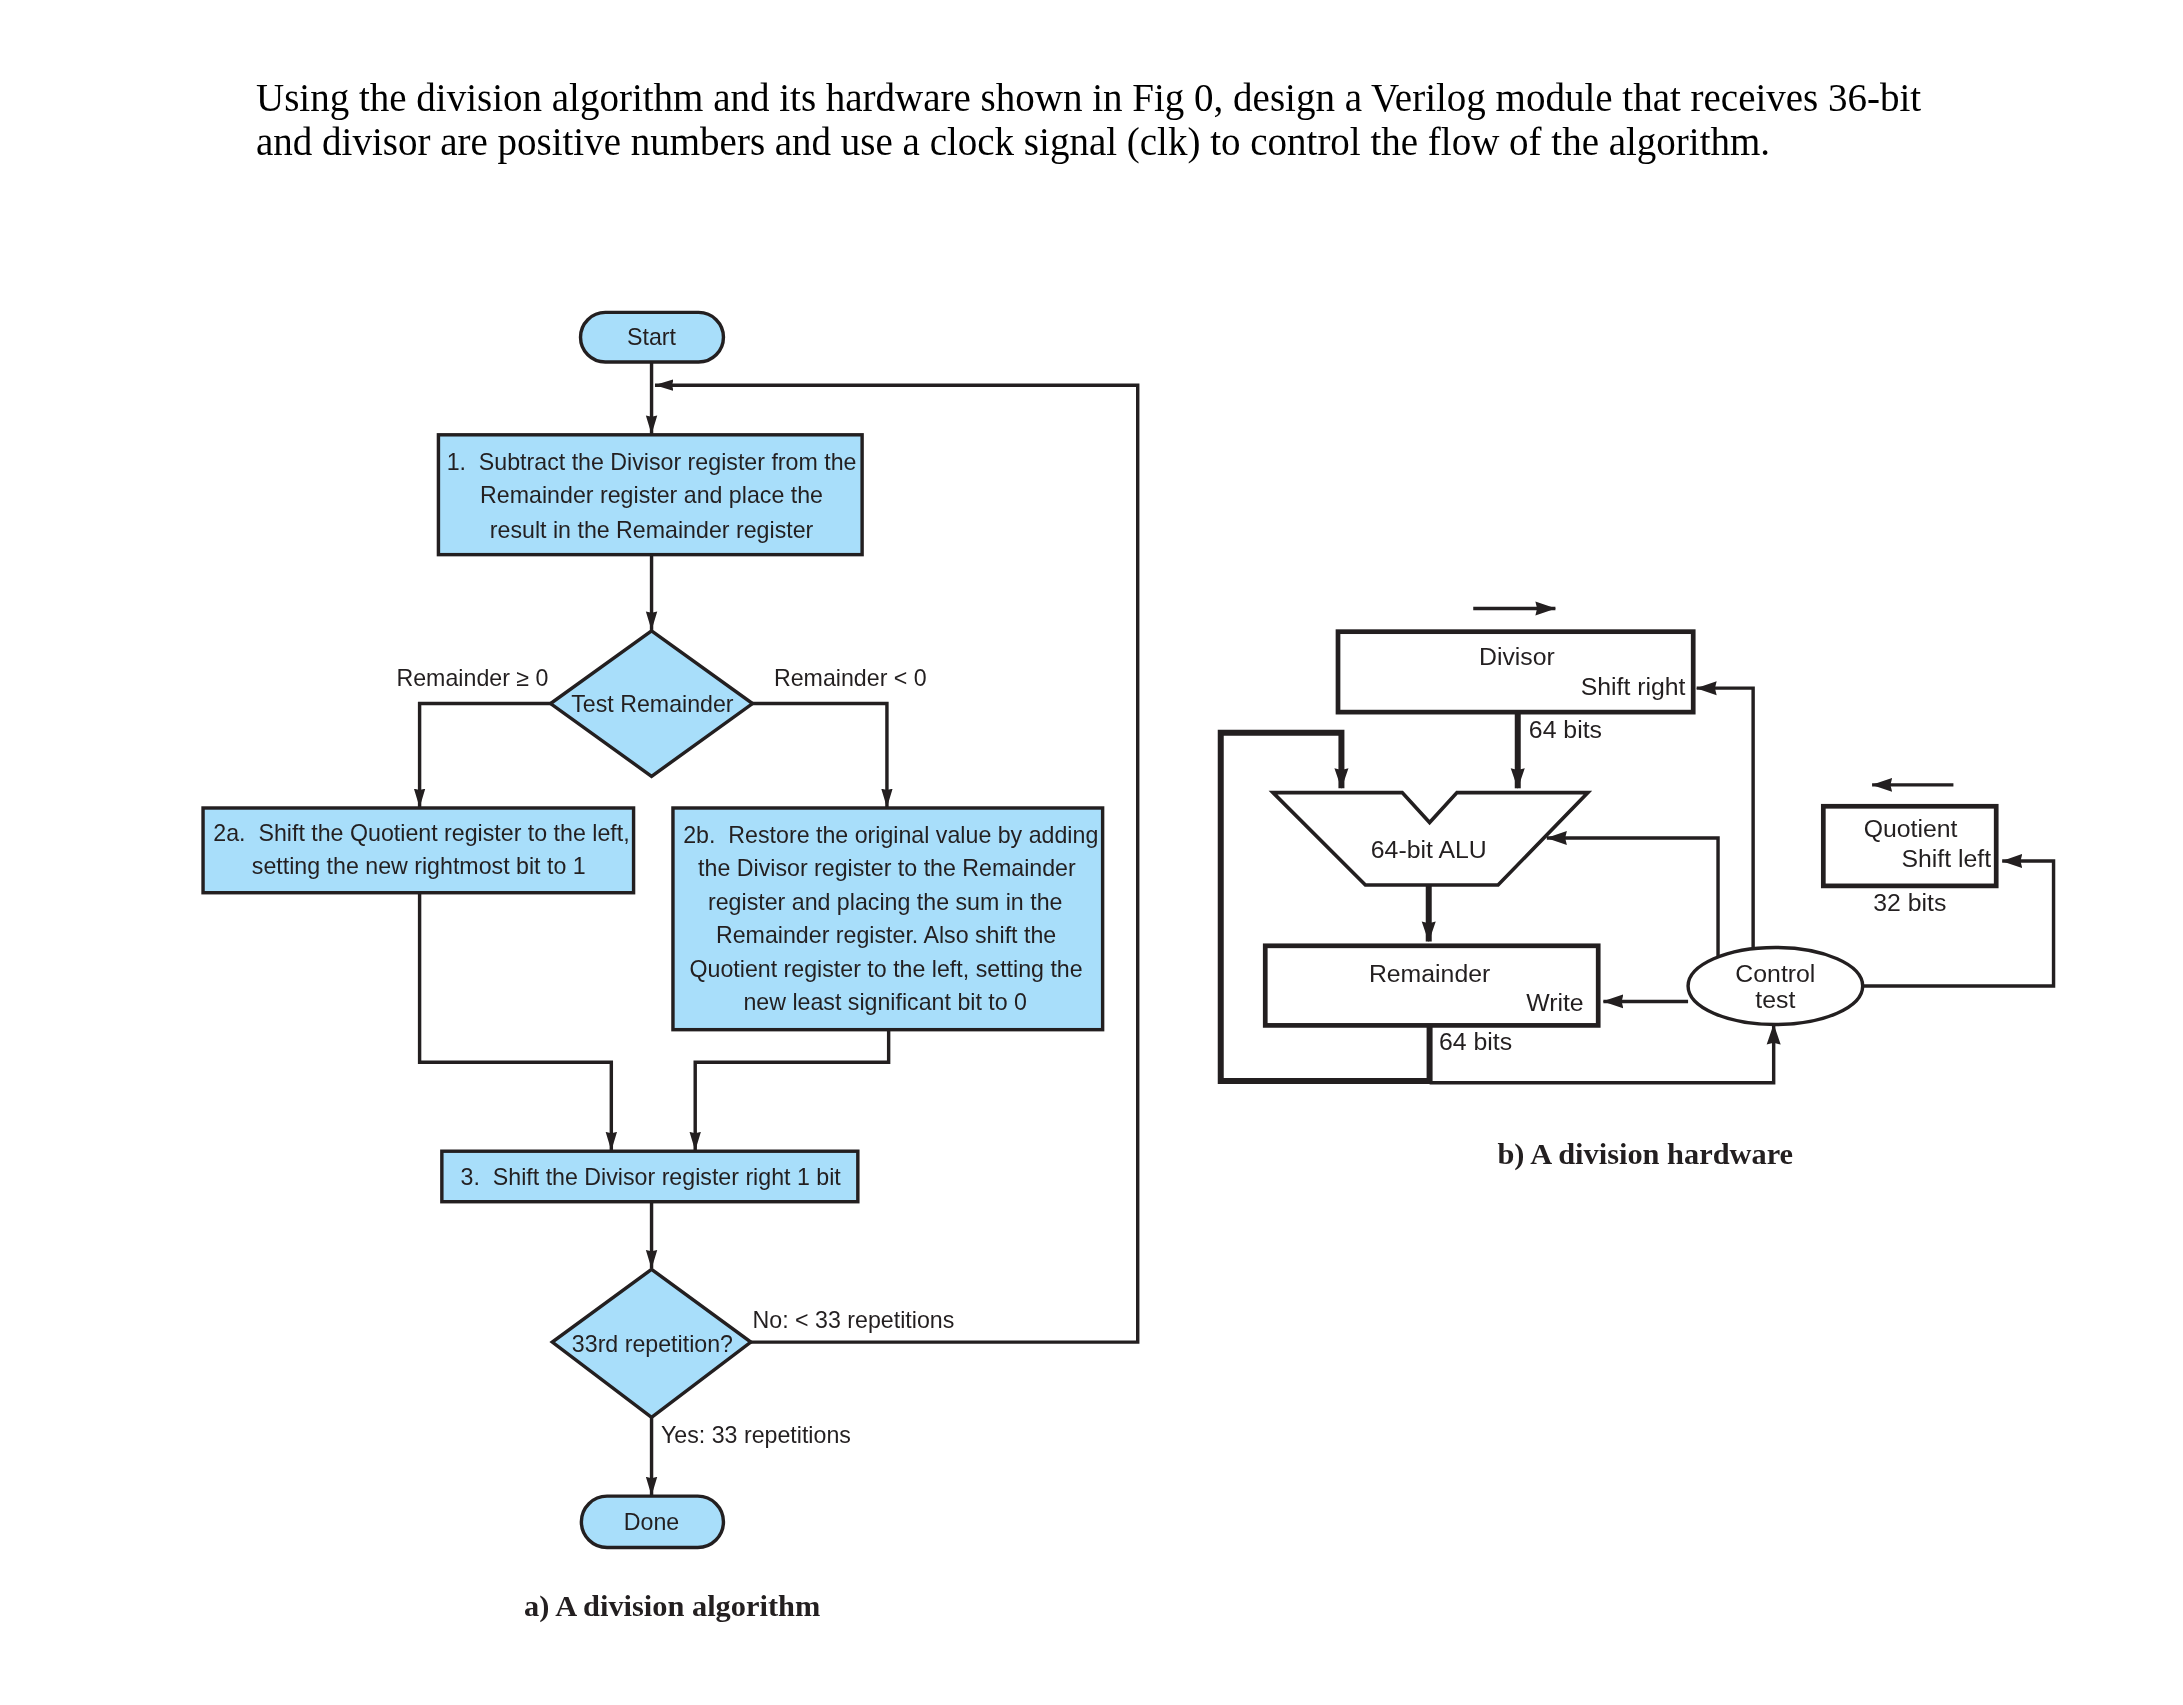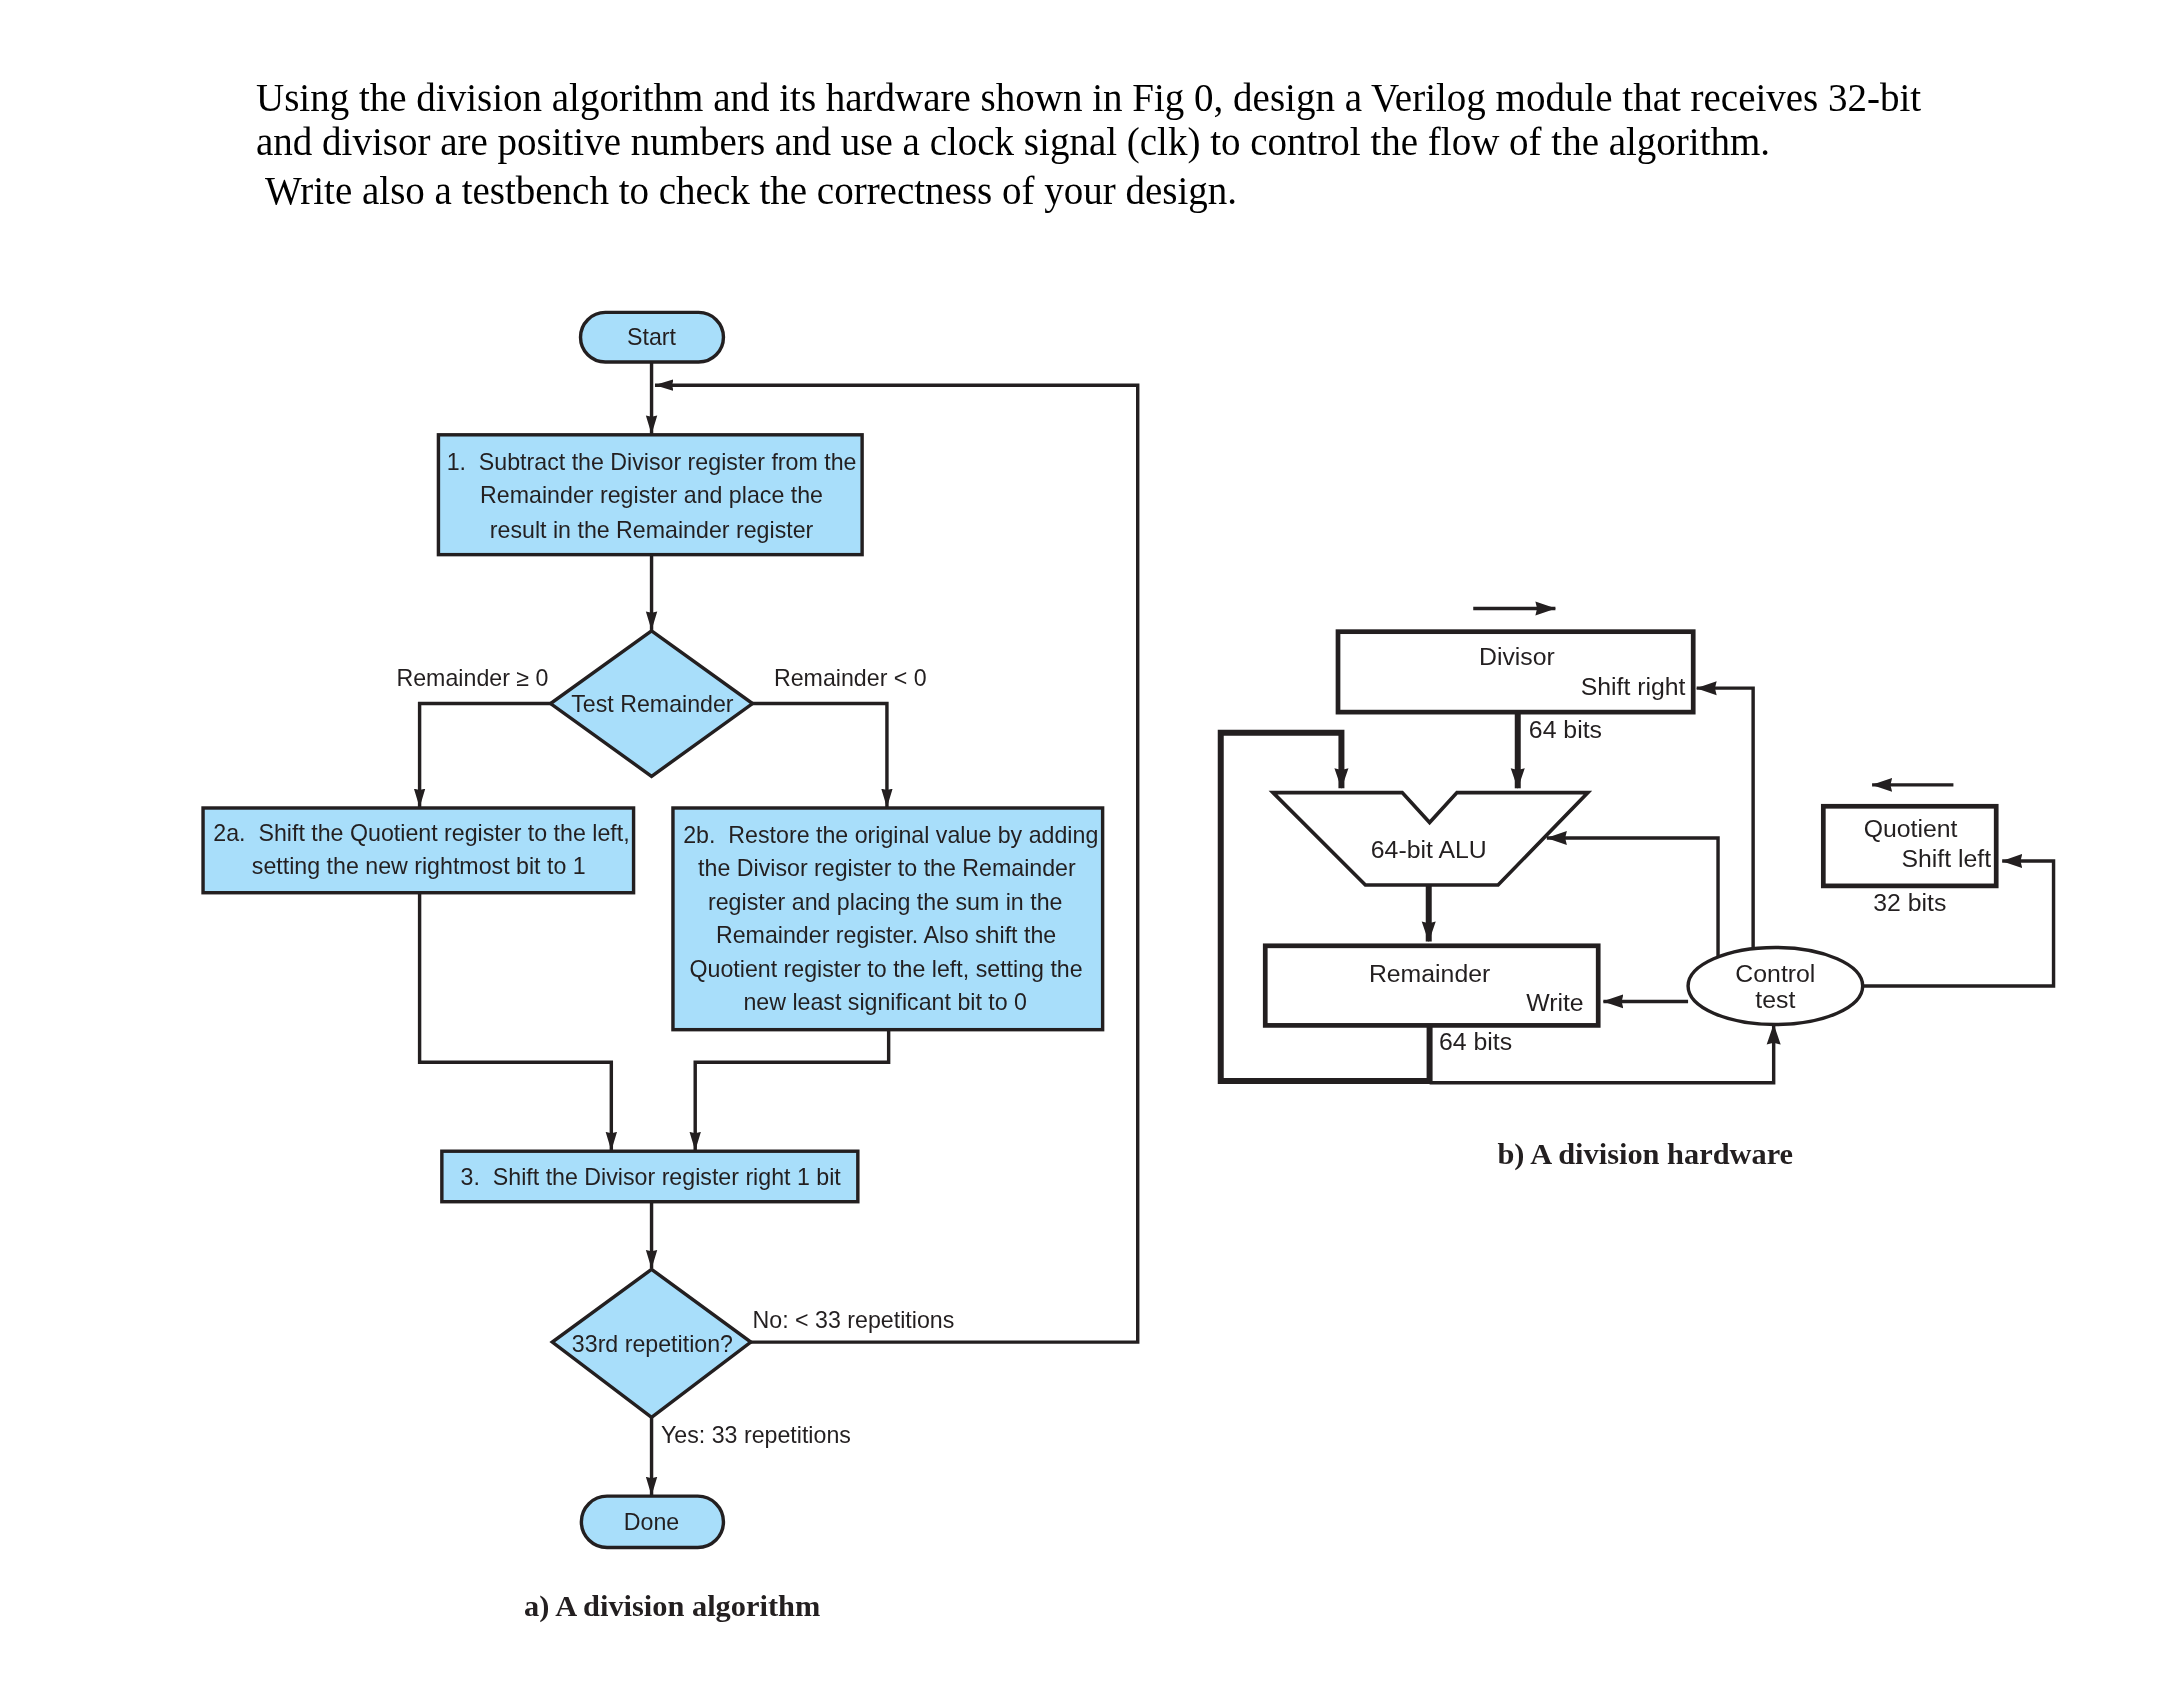--- a/index.html
+++ b/index.html
@@ -11,23 +11,22 @@
   svg{position:absolute;left:0;top:0;}
   .fc-text{font-family:"Liberation Sans",sans-serif;font-size:27.1px;fill:#231f20;white-space:pre;}
   .hw-text{font-family:"Liberation Sans",sans-serif;font-size:29px;fill:#231f20;}
   .cap{font-family:"Liberation Serif",serif;font-size:35.5px;font-weight:bold;fill:#231f20;}
 </style>
 </head>
 <body>
 
 <div id="page">
   <div class="prompt">
-    <p>Using the division algorithm and its hardware shown in Fig 0, design a Verilog module that receives 32-bit</p>
+    <p>Using the division algorithm and its hardware shown in Fig 0, design a Verilog module that receives 36-bit</p>
     <p>and divisor are positive numbers and use a clock signal (clk) to control the flow of the algorithm.</p>
-    <p class="last"> Write also a testbench to check the correctness of your design.</p>
   </div>
   <svg id="diagram" width="2183" height="1705" viewBox="0 0 2550 1992">
     <defs>
       <marker id="ah" viewBox="0 0 22 14.5" refX="21.6" refY="7.25" markerWidth="22" markerHeight="14.5" markerUnits="userSpaceOnUse" orient="auto-start-reverse">
         <path d="M0,0.6 L22,7.25 L0,13.9 L1.6,7.25 Z" fill="#231f20"></path>
       </marker>
       <marker id="ahL" viewBox="0 0 24 18" refX="23.4" refY="9" markerWidth="24" markerHeight="18" markerUnits="userSpaceOnUse" orient="auto-start-reverse">
         <path d="M0,0.8 L24,9 L0,17.2 L2.0,9 Z" fill="#231f20"></path>
       </marker>
       <marker id="ahT" viewBox="0 0 24 18" refX="23.4" refY="9" markerWidth="24" markerHeight="18" markerUnits="userSpaceOnUse" orient="auto-start-reverse">

